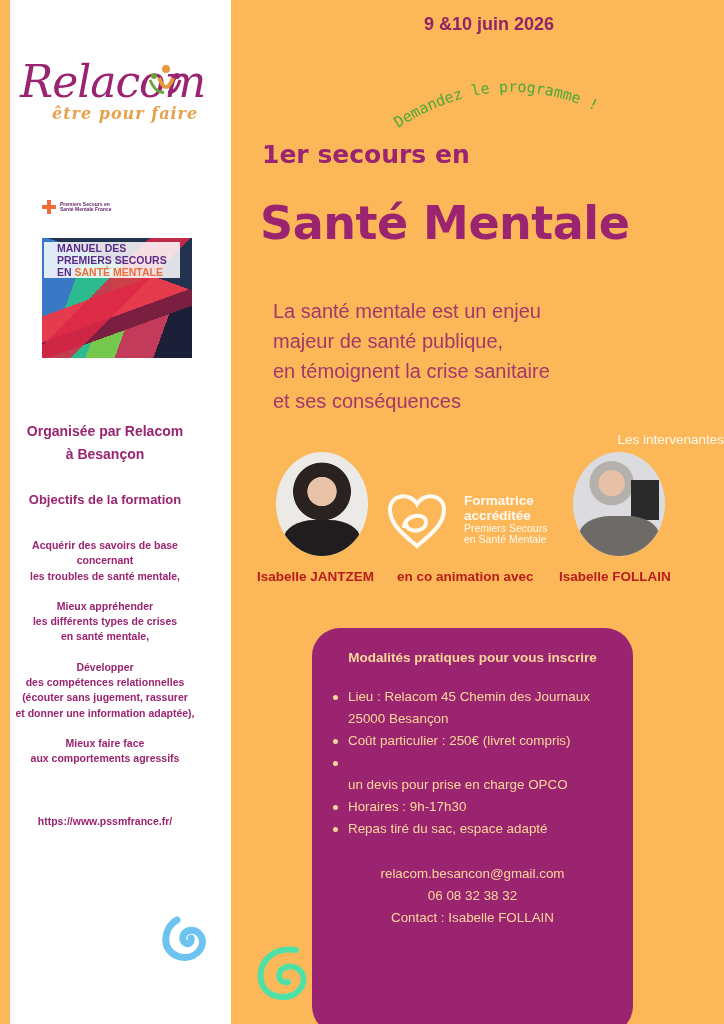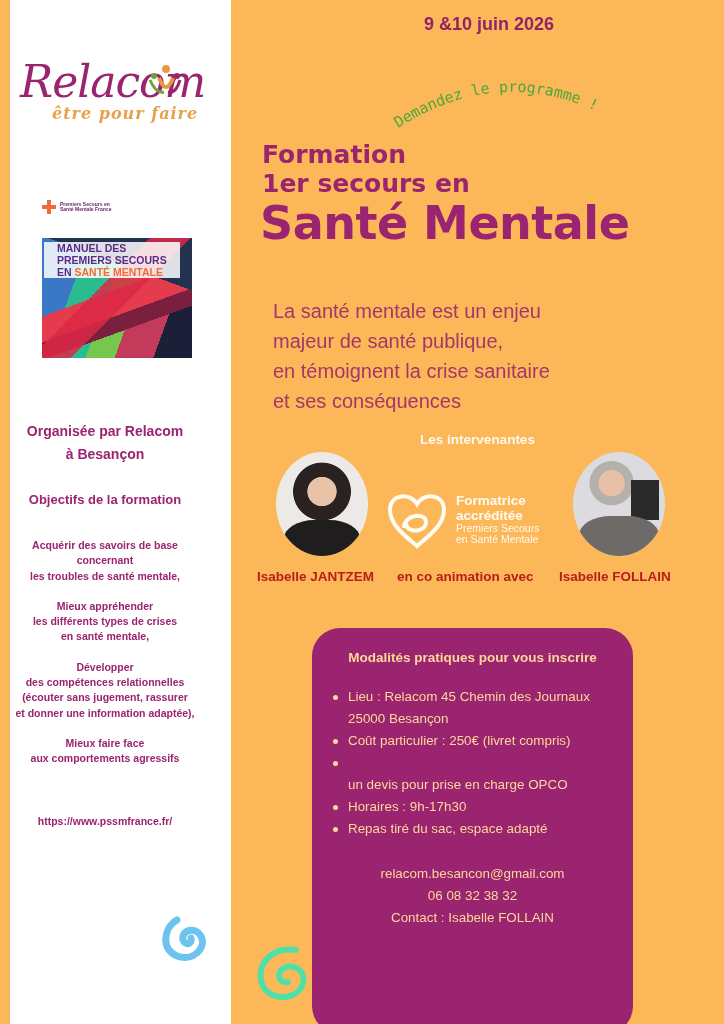--- a/index.html
+++ b/index.html
@@ -78,43 +78,43 @@
     .title2 {
       position: absolute; left: 260px; top: 196px;
       font-family: "DejaVu Sans", sans-serif; font-weight: bold;
       font-size: 46px; color: #9b2470; letter-spacing: -0.5px;
     }
     .intro {
       position: absolute; left: 273px; top: 296px;
       font-size: 20px; line-height: 30px; color: #a3366b;
     }
     .intervenantes-label {
-      position: absolute; left: 231px; width: 493px; top: 432px; text-align: center;
-      font-size: 13.5px; font-weight: bold; color: #fff8ec;
+      position: absolute; left: 231px; width: 493px; top: 432px; text-align: right;
+      font-size: 13.5px; font-weight: normal; color: #fff8ec;
     }
     .avatar {
       position: absolute; width: 92px; height: 104px; border-radius: 50%;
       overflow: hidden;
     }
     .avatar-1 { left: 276px; top: 452px; background: radial-gradient(circle at 50% 38%, #e9c3a8 0 18%, #2a2220 19% 36%, #eceae6 37%); }
     .avatar-1::after {
       content: ""; position: absolute; left: 8px; right: 8px; bottom: -10px; height: 46px;
       background: #1f1d1e; border-radius: 40% 40% 0 0;
     }
     .avatar-2 { left: 573px; top: 452px; background: radial-gradient(circle at 42% 30%, #e8c0a6 0 14%, #b4b0ac 15% 24%, #dcdce0 25%); }
     .avatar-2::after {
       content: ""; position: absolute; left: 6px; right: 6px; bottom: -8px; height: 48px;
       background: #6d6a68; border-radius: 40% 40% 0 0;
     }
     .avatar-2::before {
       content: ""; position: absolute; left: 58px; top: 28px; width: 28px; height: 40px;
       background: #2a2a2a;
     }
     .accr { position: absolute; left: 386px; top: 488px; display: flex; align-items: center; gap: 8px; }
-    .accr-text { color: #fffaf2; }
+    .accr-text { color: #fffaf2; margin-left: 8px; }
     .accr-strong { font-size: 13.5px; font-weight: bold; line-height: 15px; }
     .accr-light { font-size: 10.5px; line-height: 11px; }
     .name {
       position: absolute; top: 569px; font-size: 13.5px; font-weight: bold; color: #b91c1c;
     }
     .name-1 { left: 257px; }
     .name-mid { left: 397px; }
     .name-2 { left: 559px; }
 
     
@@ -217,21 +217,20 @@
 <svg class="curve" viewBox="0 0 290 100">
   <defs>
     <path id="arc" d="M18 68 Q140 -10 265 80"></path>
   </defs>
   <text font-family="DejaVu Sans Mono, monospace" font-size="15" fill="#4aa83a">
     <textPath href="#arc" id="callout-path">Demandez le programme !</textPath>
   </text>
 </svg>
 
 <div class="title1">
-  <div>Formation</div>
   <div>1er secours en</div>
 </div>
 <div class="title2">Santé Mentale</div>
 
 <div class="intro">
   <div>La santé mentale est un enjeu</div>
   <div>majeur de santé publique,</div>
   <div>en témoignent la crise sanitaire</div>
   <div>et ses conséquences</div>
 </div>

